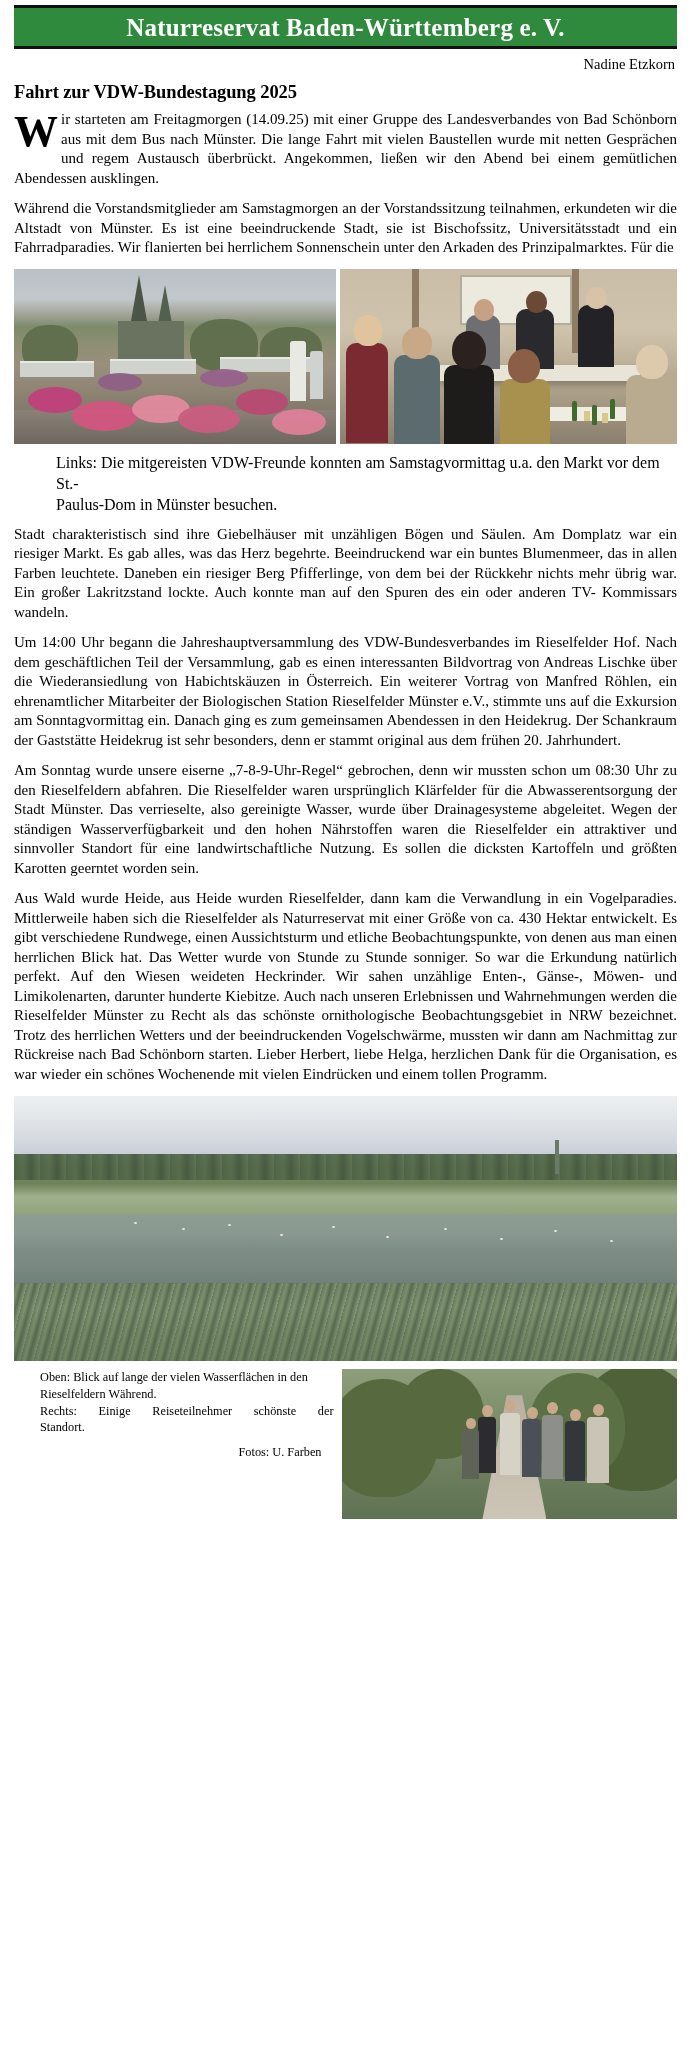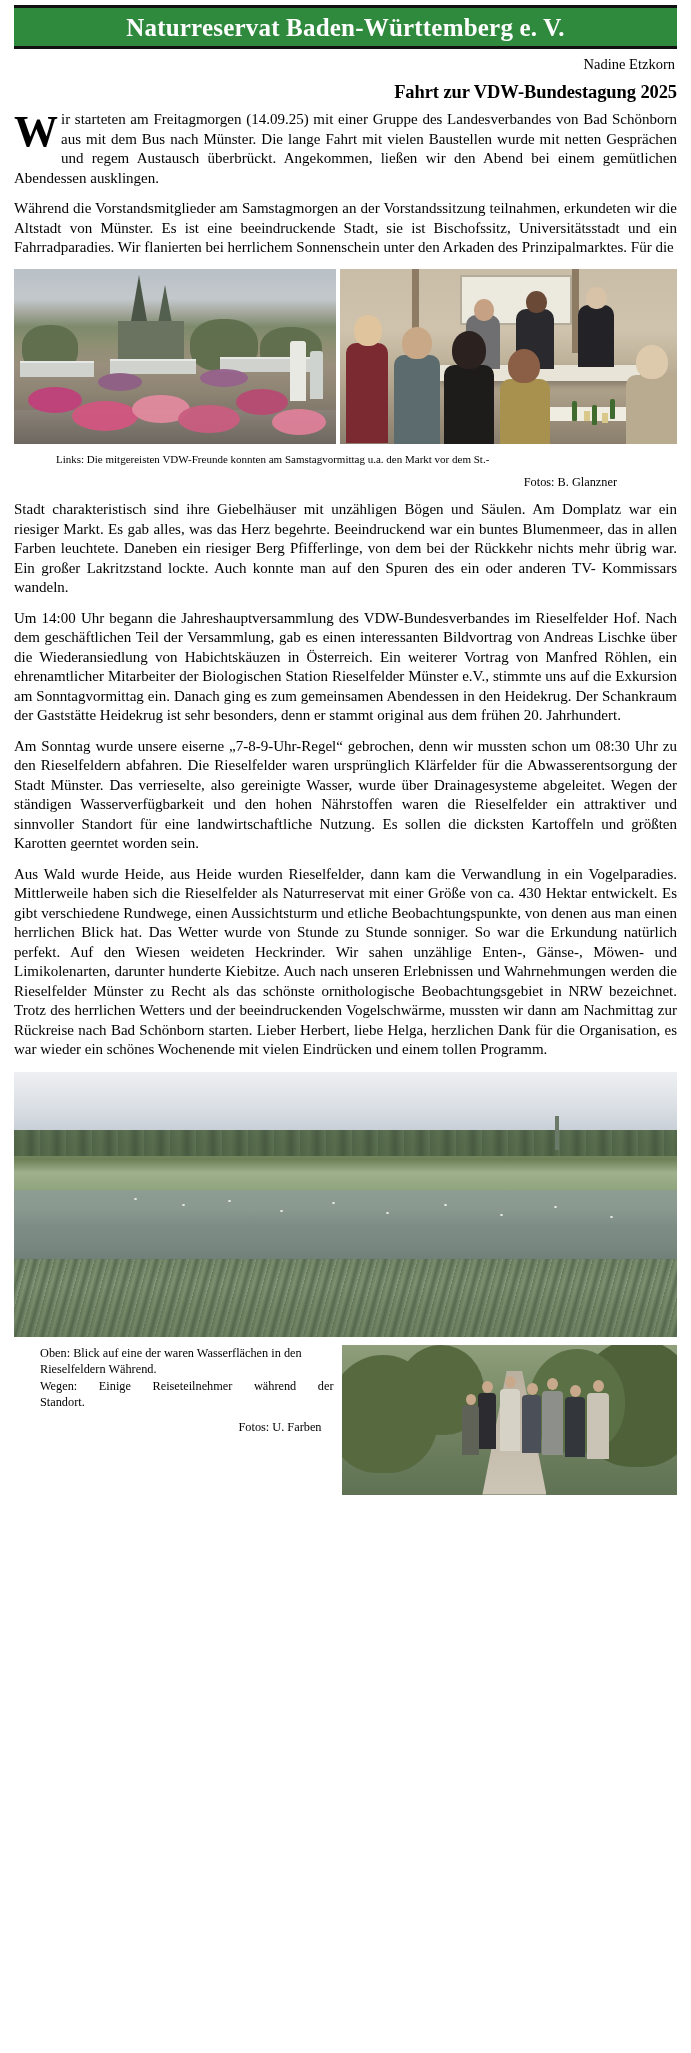--- a/index.html
+++ b/index.html
@@ -48,21 +48,20 @@
     text-align: right;
     font-size: 14.5px;
     margin: 7px 2px 0 0;
   }
 
   .article-title {
     font-weight: bold;
     font-size: 18.5px;
     margin: 9px 0 7px 0;
     letter-spacing: -0.1px;
-    text-align: right;
   }
 
   
   p.body {
     font-size: 15px;
     line-height: 1.30;
     text-align: justify;
     margin: 0 0 11px 0;
     hyphens: auto;
   }
@@ -197,21 +196,21 @@
     border-radius: 2px 2px 1px 1px;
   }
   .ph-meeting .glass {
     position: absolute;
     width: 6px; height: 10px;
     background: #d8c98a;
   }
 
   
   .caption {
-    font-size: 11px;
+    font-size: 16px;
     line-height: 1.32;
     margin: 0 0 0 42px;
   }
   .caption .line { display: block; }
   .photo-credit {
     font-size: 12.3px;
     text-align: right;
     margin: 9px 60px 0 0;
   }
 
@@ -398,22 +397,22 @@
       <div class="bottle" style="left:232px; top:132px;"></div>
       <div class="bottle" style="left:252px; top:136px;"></div>
       <div class="bottle" style="left:270px; top:130px;"></div>
       <div class="glass" style="left:244px; top:142px;"></div>
       <div class="glass" style="left:262px; top:144px;"></div>
     </div>
   </div>
 
   <div class="caption">
     <span class="line">Links: Die mitgereisten VDW-Freunde konnten am Samstagvormittag u.a. den Markt vor dem St.-</span>
+    <span class="line">Paulus-Dom in Münster besuchen.</span>
   </div>
-  <div class="photo-credit">Fotos: B. Glanzner</div>
 
   <p class="body" style="margin-top:10px;">Stadt charakteristisch sind ihre Giebelhäuser mit unzähligen Bögen und Säulen. Am Domplatz war ein riesiger Markt. Es gab alles, was das Herz begehrte. Beeindruckend war ein buntes Blumenmeer, das in allen Farben leuchtete. Daneben ein riesiger Berg Pfifferlinge, von dem bei der Rückkehr nichts mehr übrig war. Ein großer Lakritzstand lockte. Auch konnte man auf den Spuren des ein oder anderen TV- Kommissars wandeln.</p>
   <p class="body">Um 14:00 Uhr begann die Jahreshauptversammlung des VDW-Bundesverbandes im Rieselfelder Hof. Nach dem geschäftlichen Teil der Versammlung, gab es einen interessanten Bildvortrag von Andreas Lischke über die Wiederansiedlung von Habichtskäuzen in Österreich. Ein weiterer Vortrag von Manfred Röhlen, ein ehrenamtlicher Mitarbeiter der Biologischen Station Rieselfelder Münster e.V., stimmte uns auf die Exkursion am Sonntagvormittag ein. Danach ging es zum gemeinsamen Abendessen in den Heidekrug. Der Schankraum der Gaststätte Heidekrug ist sehr besonders, denn er stammt original aus dem frühen 20. Jahrhundert.</p>
   <p class="body">Am Sonntag wurde unsere eiserne „7-8-9-Uhr-Regel“ gebrochen, denn wir mussten schon um 08:30 Uhr zu den Rieselfeldern abfahren. Die Rieselfelder waren ursprünglich Klärfelder für die Abwasserentsorgung der Stadt Münster. Das verrieselte, also gereinigte Wasser, wurde über Drainagesysteme abgeleitet. Wegen der ständigen Wasserverfügbarkeit und den hohen Nährstoffen waren die Rieselfelder ein attraktiver und sinnvoller Standort für eine landwirtschaftliche Nutzung. Es sollen die dicksten Kartoffeln und größten Karotten geerntet worden sein.</p>
   <p class="body">Aus Wald wurde Heide, aus Heide wurden Rieselfelder, dann kam die Verwandlung in ein Vogelparadies. Mittlerweile haben sich die Rieselfelder als Naturreservat mit einer Größe von ca. 430 Hektar entwickelt. Es gibt verschiedene Rundwege, einen Aussichtsturm und etliche Beobachtungspunkte, von denen aus man einen herrlichen Blick hat. Das Wetter wurde von Stunde zu Stunde sonniger. So war die Erkundung natürlich perfekt. Auf den Wiesen weideten Heckrinder. Wir sahen unzählige Enten-, Gänse-, Möwen- und Limikolenarten, darunter hunderte Kiebitze. Auch nach unseren Erlebnissen und Wahrnehmungen werden die Rieselfelder Münster zu Recht als das schönste ornithologische Beobachtungsgebiet in NRW bezeichnet. Trotz des herrlichen Wetters und der beeindruckenden Vogelschwärme, mussten wir dann am Nachmittag zur Rückreise nach Bad Schönborn starten. Lieber Herbert, liebe Helga, herzlichen Dank für die Organisation, es war wieder ein schönes Wochenende mit vielen Eindrücken und einem tollen Programm.</p>
 
   <div class="photo-wide ph-wetland">
     <div class="sky-haze"></div>
     <div class="treeline"></div>
     <div class="tower"></div>
@@ -426,23 +425,23 @@
     <div class="bird" style="left:318px; top:130px;"></div>
     <div class="bird" style="left:372px; top:140px;"></div>
     <div class="bird" style="left:430px; top:132px;"></div>
     <div class="bird" style="left:486px; top:142px;"></div>
     <div class="bird" style="left:540px; top:134px;"></div>
     <div class="bird" style="left:596px; top:144px;"></div>
   </div>
 
   <div class="bottom-block">
     <div class="bottom-caption">
-      <span class="line">Oben: Blick auf eine der waren Wasserflächen in den</span>
+      <span class="line">Oben: Blick auf lange der vielen Wasserflächen in den</span>
       <span class="line">Rieselfeldern Während.</span>
-      <span class="line just">Wegen: Einige Reiseteilnehmer während der</span>
+      <span class="line just">Rechts: Einige Reiseteilnehmer schönste der</span>
       <span class="line">Standort.</span>
       <span class="credit">Fotos: U. Farben</span>
     </div>
 
     <div class="photo-bottom-right ph-excursion">
       <div class="path"></div>
       <div class="bush" style="left:-14px; top:10px;  width:110px; height:118px;"></div>
       <div class="bush" style="left:56px;  top:0px;   width:86px;  height:90px;"></div>
       <div class="bush" style="right:-20px; top:-6px; width:120px; height:128px; background:#4e6139;"></div>
       <div class="bush" style="right:52px; top:4px;  width:96px;  height:104px; background:#5b7045;"></div>

